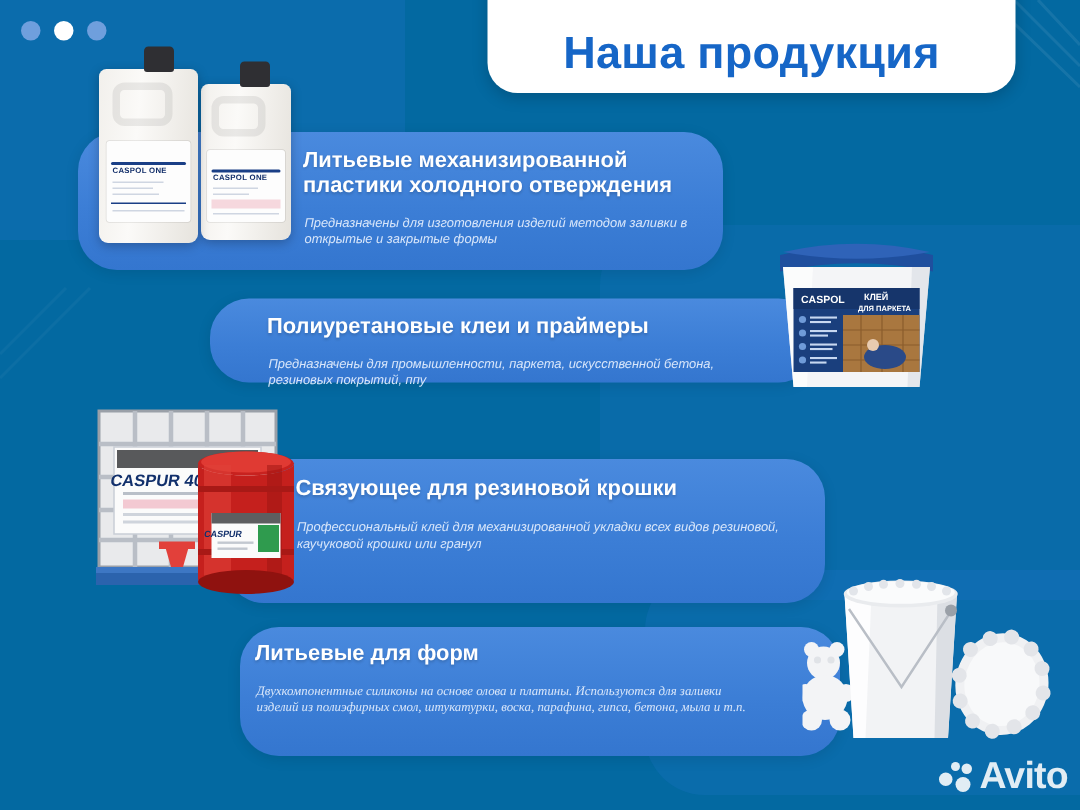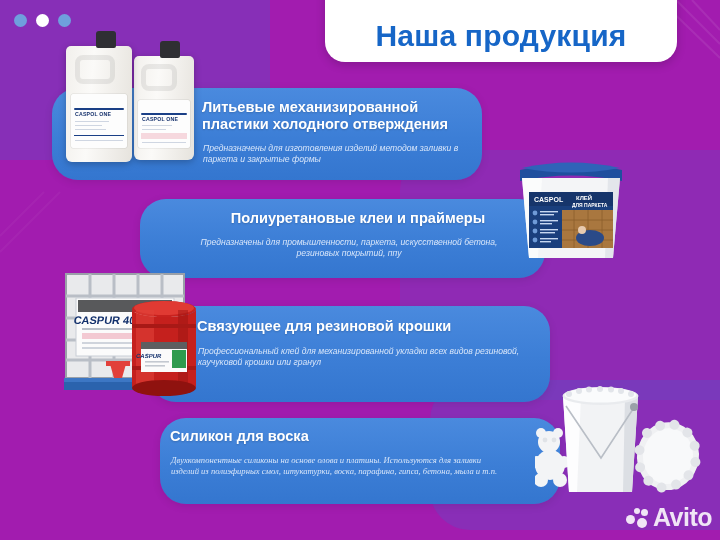--- a/index.html
+++ b/index.html
@@ -1,21 +1,21 @@
 <!DOCTYPE html>
 <html><head>
 <meta charset="utf-8">
 <style>
   html,body{margin:0;padding:0;}
   body{
     width:720px;height:540px;overflow:hidden;
     font-family:"Liberation Sans","DejaVu Sans",sans-serif;
     background:#1160c4;
   }
-  #stage{position:relative;width:720px;height:540px;overflow:hidden;background:#a21caf;}
+  #stage{position:relative;width:720px;height:540px;overflow:hidden;background:#0369a1;}
 
   
   .bg-band{position:absolute;background:#2a77d6;opacity:.45;border-radius:40px;pointer-events:none;}
   .bg-diag{position:absolute;pointer-events:none;opacity:.35;}
 
   
   .dots{position:absolute;left:14px;top:14px;display:flex;gap:9px;align-items:center;}
   .dot{width:13px;height:13px;border-radius:50%;background:#6f9fdd;}
   .dot.active{background:#ffffff;}
 
@@ -44,21 +44,21 @@
   .card .p{
     position:absolute;color:#d8e6fa;font-style:italic;line-height:1.30;
     font-size:8.6px;
   }
 
   
   #card1{left:52px;top:88px;width:430px;height:92px;}
   #card1 .h{left:150px;top:11px;width:276px;font-size:14.6px;}
   #card1 .p{left:151px;top:55px;width:272px;}
 
-  #card2{left:140px;top:199px;width:405px;height:79px;text-align:center;}
+  #card2{left:140px;top:199px;width:405px;height:56px;}
   #card2 .h{left:38px;top:11px;width:360px;font-size:14.6px;}
   #card2 .p{left:39px;top:38px;width:340px;}
 
   #card3{left:150px;top:306px;width:400px;height:96px;}
   #card3 .h{left:47px;top:12px;width:350px;font-size:14.6px;}
   #card3 .p{left:48px;top:40px;width:342px;}
 
   #card4{left:160px;top:418px;width:400px;height:86px;}
   #card4 .h{left:10px;top:10px;width:330px;font-size:14.6px;}
   #card4 .p{left:11px;top:37px;width:330px;font-family:Liberation Serif, serif;}
@@ -118,21 +118,21 @@
     <span class="dot active"></span>
     <span class="dot"></span>
   </div>
 
   <div class="title-plate">
     <span class="ttl">Наша продукция</span>
   </div>
 
   <div class="card" id="card1">
     <div class="h">Литьевые механизированной пластики холодного отверждения</div>
-    <div class="p">Предназначены для изготовления изделий методом заливки в паркета и закрытые формы</div>
+    <div class="p">Предназначены для изготовления изделий методом заливки в открытые и закрытые формы</div>
   </div>
 
   <div class="prod" id="canisters">
 
     <div class="can" style="left:74px;top:22px;width:60px;height:104px;">
       <div class="cap" style="left:26px;"></div>
       <div class="hndl" style="left:7px;top:8px;width:26px;height:17px;"></div>
       <div class="lbl" style="left:4px;top:44px;width:52px;height:48px;">
         <div class="bar" style="left:3px;top:13px;width:46px;"></div>
         <div class="t" style="left:4px;top:16px;">CASPOL ONE</div>
@@ -262,21 +262,21 @@
       <rect x="13" y="42" width="46" height="7" fill="#5d5e60"></rect>
       <text x="17" y="58" font-family="Liberation Sans, sans-serif" font-size="6" font-weight="bold" fill="#12306c" transform="skewX(-9)">CASPUR</text>
       <rect x="44" y="50" width="14" height="18" fill="#2f9b4e"></rect>
       <rect x="17" y="61" width="24" height="1.6" fill="#c3c8d0"></rect>
       <rect x="17" y="65" width="20" height="1.6" fill="#c3c8d0"></rect>
       <ellipse cx="36" cy="88" rx="32" ry="8" fill="#8f120f"></ellipse>
     </svg>
   </div>
 
   <div class="card" id="card4">
-    <div class="h">Силикон для воска</div>
+    <div class="h">Литьевые для форм</div>
     <div class="p">Двухкомпонентные силиконы на основе олова и платины. Используются для заливки изделий из полиэфирных смол, штукатурки, воска, парафина, гипса, бетона, мыла и т.п.</div>
   </div>
 
   <div class="prod" id="pail">
     <svg width="185" height="124" viewBox="0 0 185 124">
 
       <g fill="#f3f4f6">
         <circle cx="14" cy="66" r="11"></circle>
           <circle cx="6" cy="57" r="5"></circle>
           <circle cx="23" cy="57" r="5"></circle>

